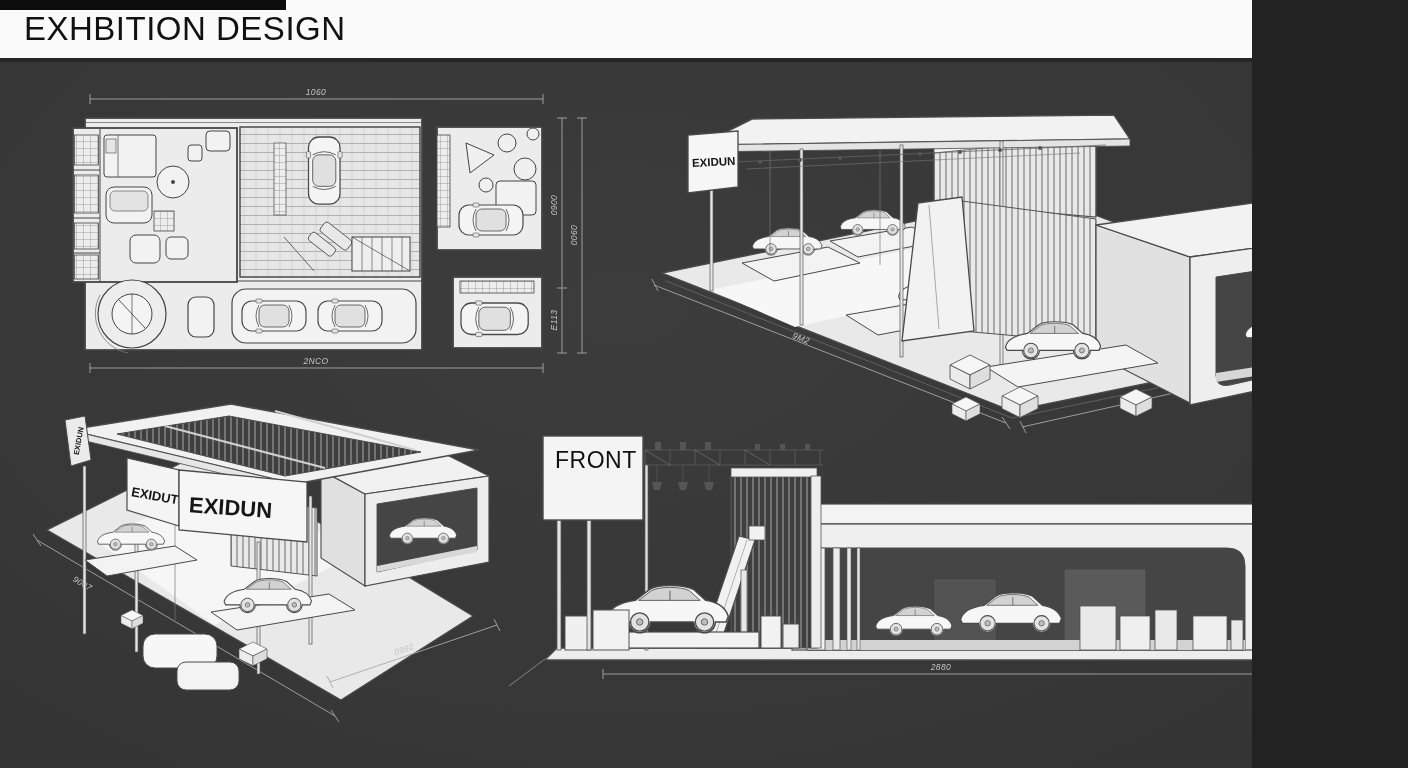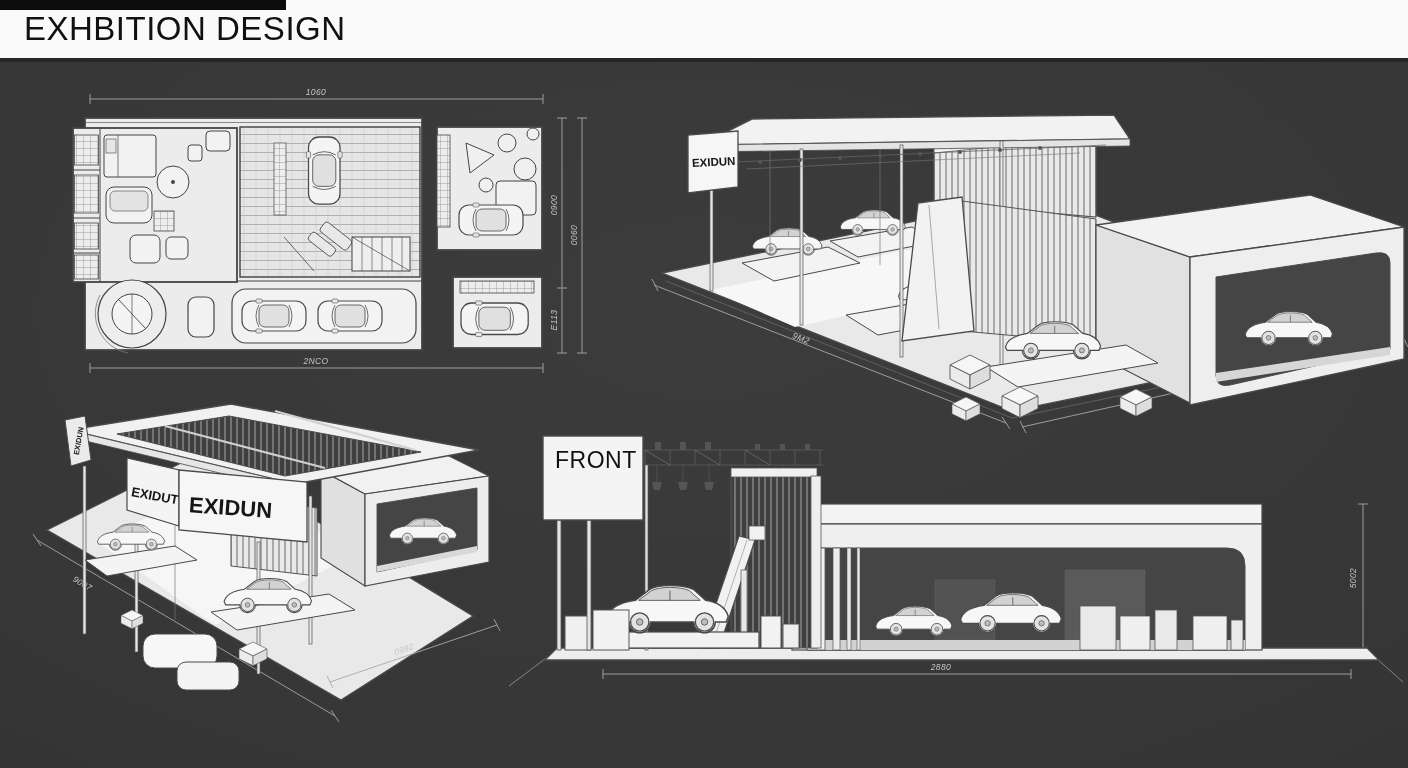--- a/index.html
+++ b/index.html
@@ -1,17 +1,17 @@
 <!DOCTYPE html>
 <html><head>
 <meta charset="utf-8">
 <style>
   html,body{margin:0;padding:0;background:#222;}
   .page{
-    position:relative;width:1408px;height:768px;overflow:hidden;
+    position:relative;width:1252px;height:768px;overflow:hidden;
     background:radial-gradient(120% 120% at 50% 40%, #3c3c3c 0%, #363636 55%, #2b2b2b 100%);
     font-family:"Liberation Sans", sans-serif;
   }
   .top-accent{position:absolute;left:0;top:0;width:286px;height:10px;background:#0c0c0c;}
   .header{position:absolute;left:0;top:0;width:100%;height:58px;background:#fafafa;}
   .header-divider{position:absolute;left:0;top:58px;width:100%;height:4px;background:#262626;}
   .title{
     position:absolute;left:24px;top:10px;font-size:33px;color:#111;
     font-weight:500;letter-spacing:.5px;white-space:nowrap;
   }

